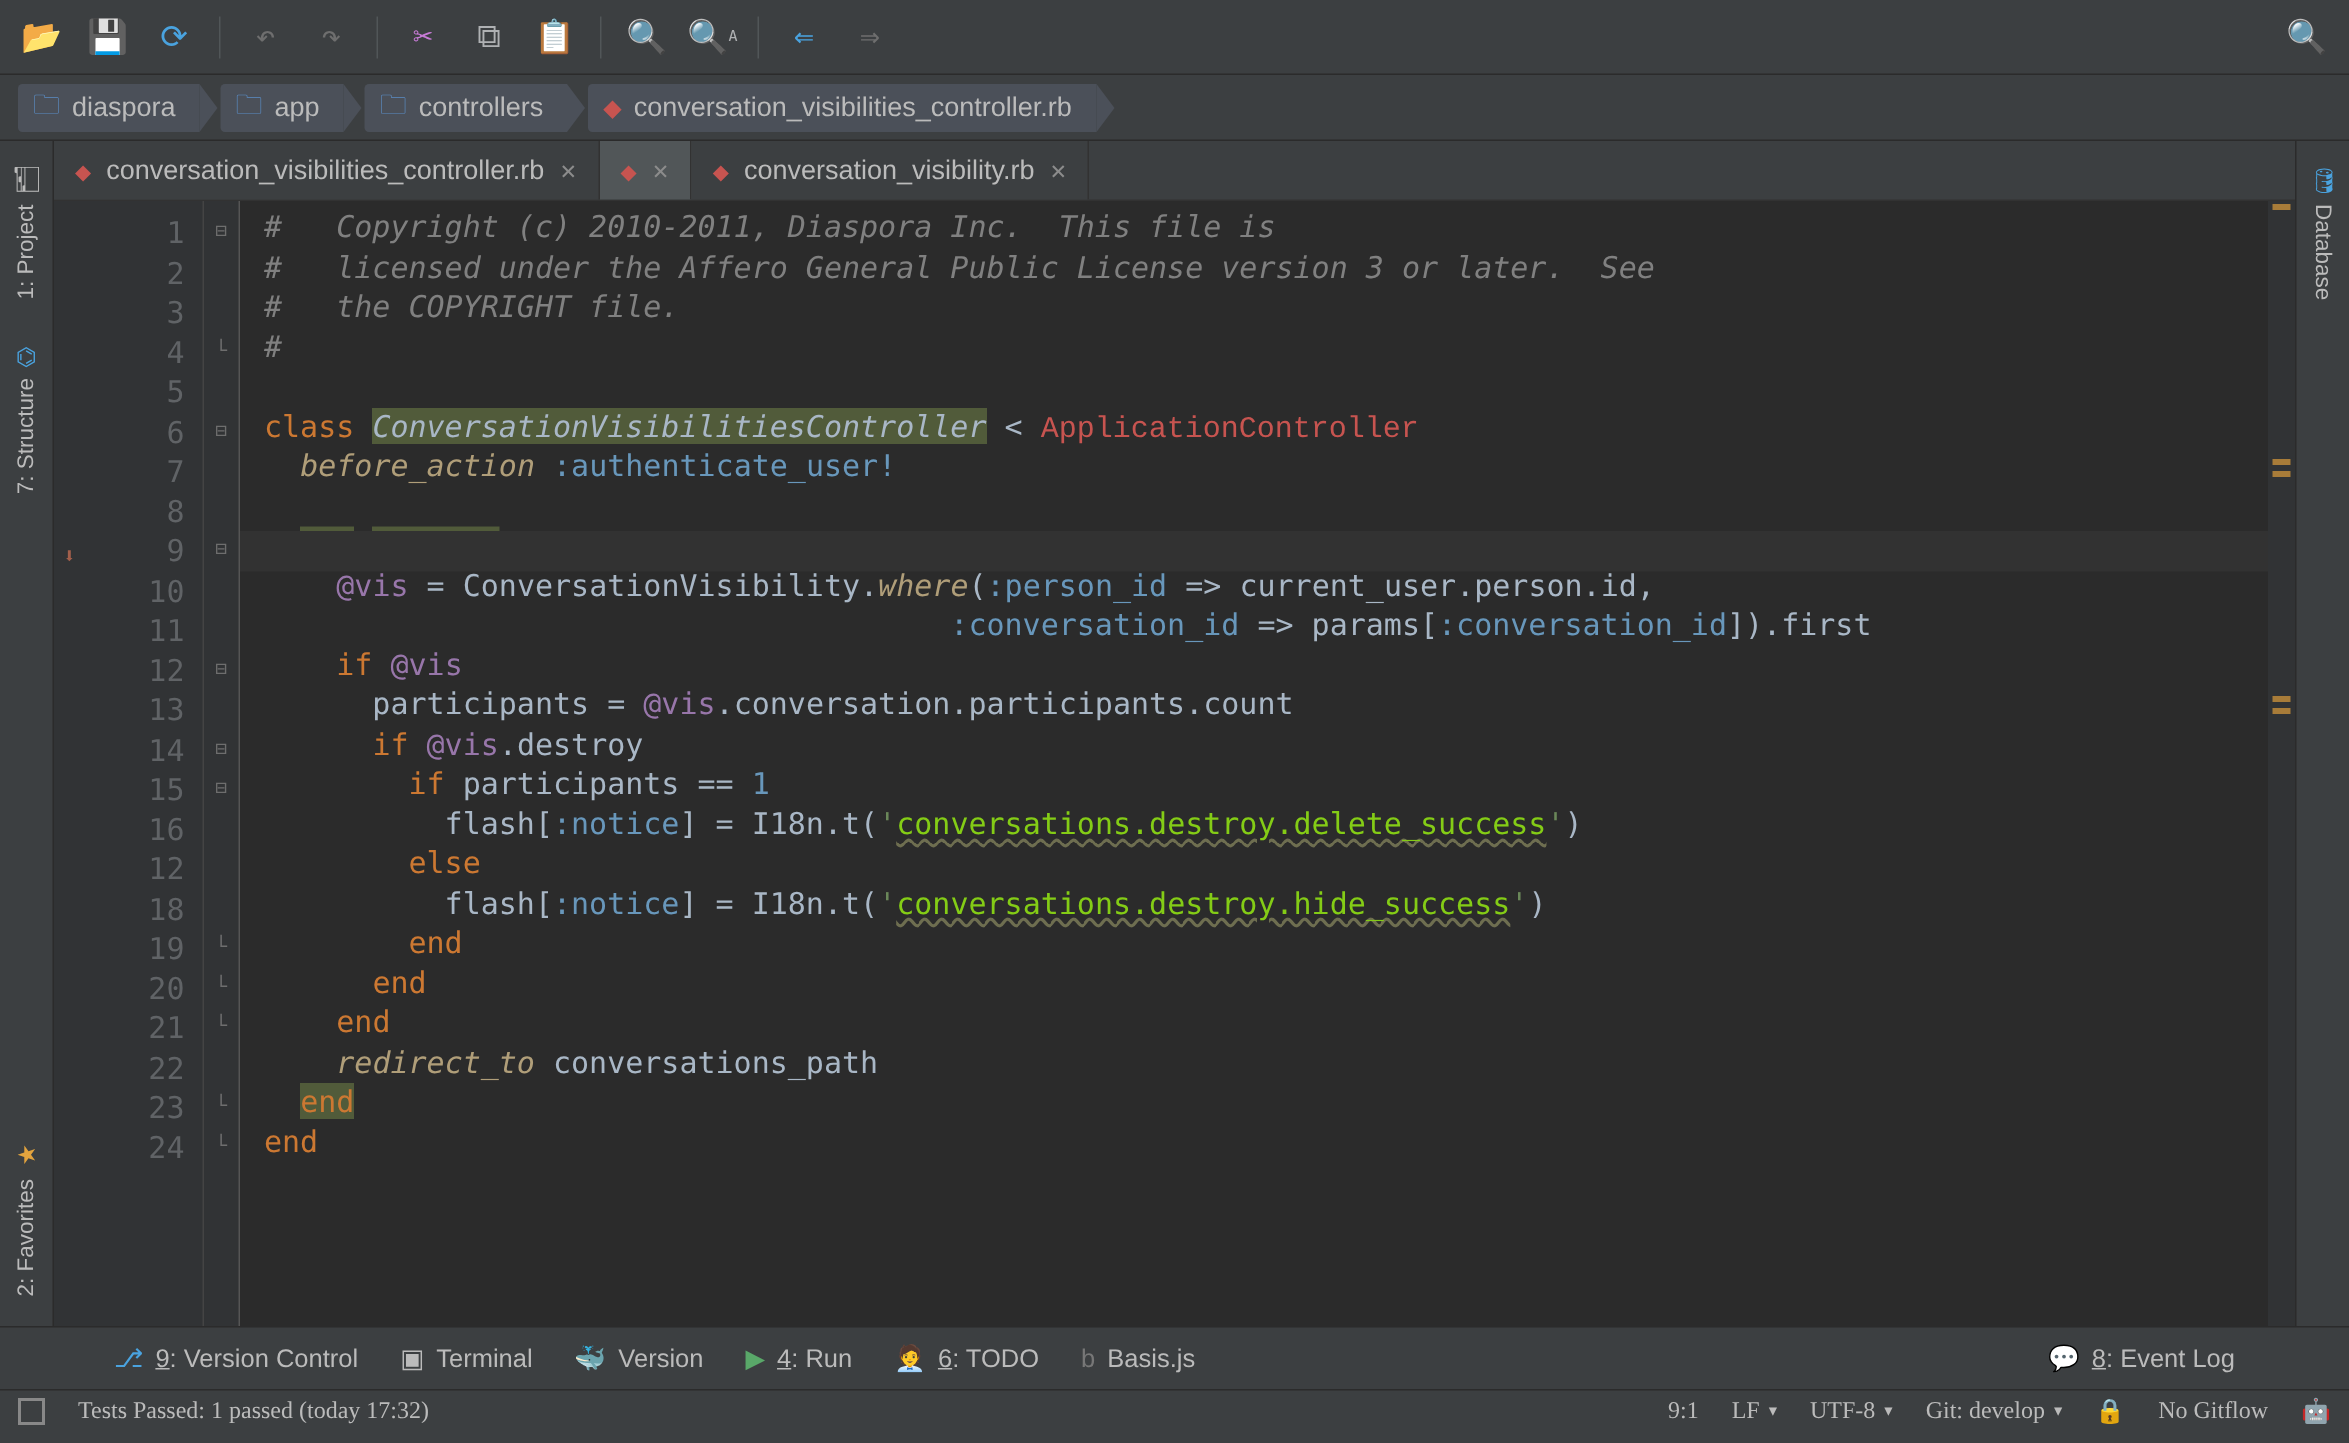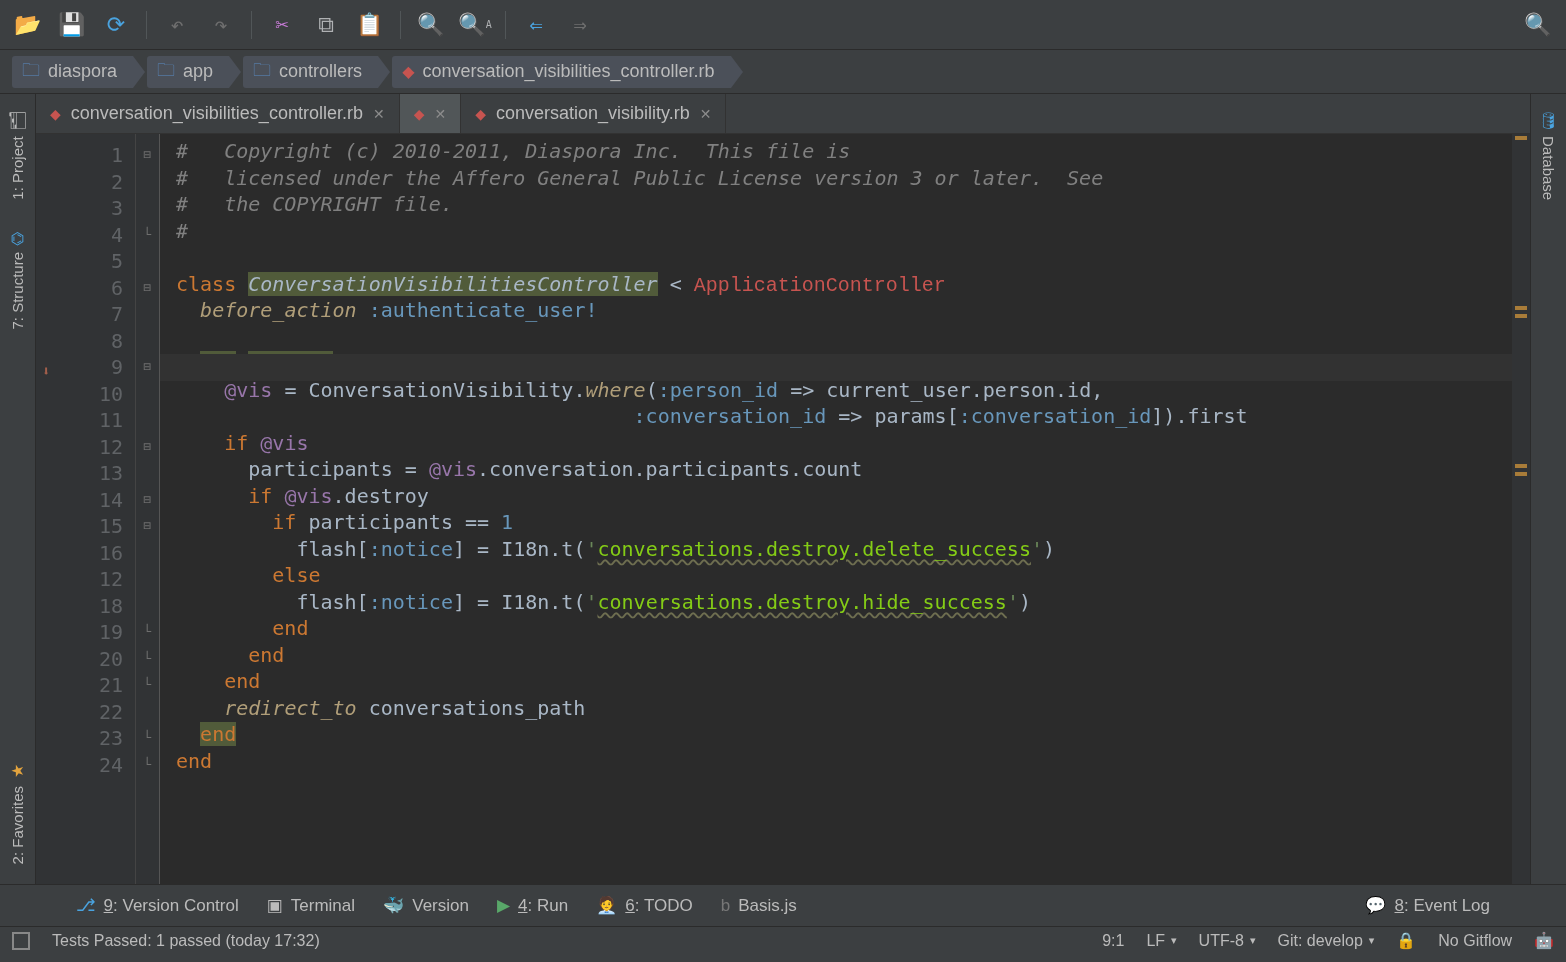--- a/index.html
+++ b/index.html
@@ -192,21 +192,21 @@
   .und { text-decoration: underline; }
 
   
   .statusbar {
     height: 28px;
     background: #3c3f41;
     border-top: 1px solid #2b2b2b;
     display: flex; align-items: center;
     padding: 0 12px;
     gap: 22px;
-    font-family: Liberation Sans, sans-serif;
+    font-family: Liberation Serif, serif;
     font-size: 16px;
     color: #bbbbbb;
   }
   .statusbar .spacer { flex:1; }
   .statusbar .seg { display:flex; align-items:center; gap:6px; }
   .lock { color:#999; }
   .sq { width:18px; height:18px; border:2px solid #888; display:inline-block; }
 </style>
 </head>
 <body>

